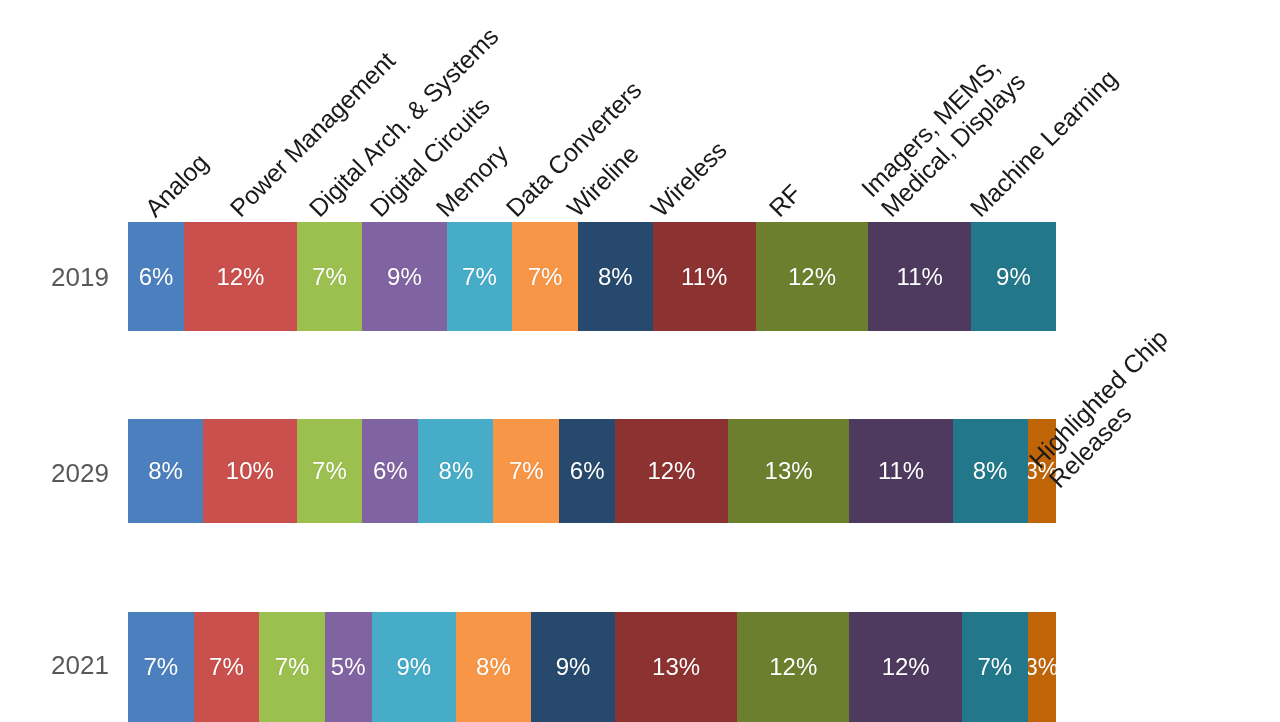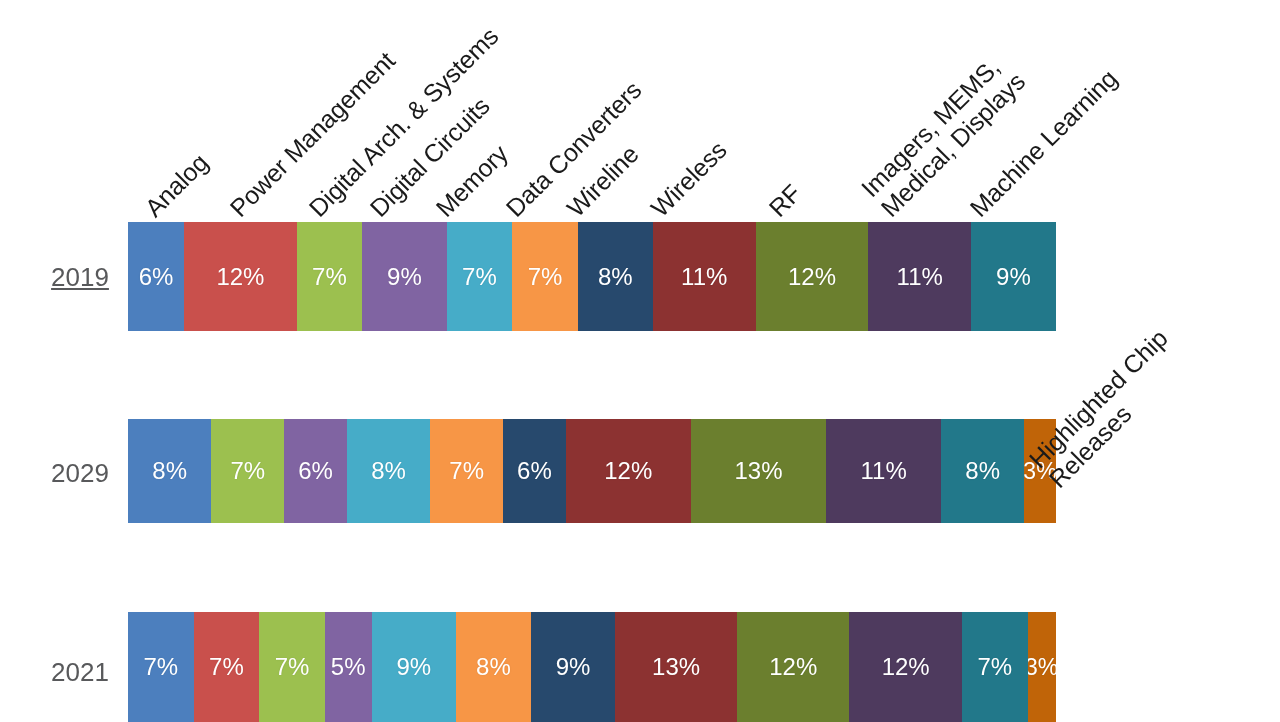--- a/index.html
+++ b/index.html
@@ -102,21 +102,21 @@
       <div class="cat-label" style="left: 449.95px;"><span>Memory</span></div>
       <div class="cat-label" style="left: 520.225px;"><span>Data Converters</span></div>
       <div class="cat-label" style="left: 581.13px;"><span>Wireline</span></div>
       <div class="cat-label" style="left: 665.46px;"><span>Wireless</span></div>
       <div class="cat-label" style="left: 782.585px;"><span>RF</span></div>
       <div class="cat-label" style="left: 895.025px;"><span>Imagers, MEMS,</span><span class="l2">Medical, Displays</span></div>
       <div class="cat-label" style="left: 984.04px;"><span>Machine Learning</span></div>
     </div>
 
   <div id="rows">
-      <div class="row-year" style="top: 262px; text-decoration: underline;">2019</div>
+      <div class="row-year" style="top: 262px;">2019</div>
       <div class="bar" style="top: 222px; height: 109px; width: 927.63px;">
         <div class="seg" style="flex: 6 0 0px; background: rgb(76, 127, 190);">
           <span class="seg-label">6%</span>
         </div>
         <div class="seg" style="flex: 12 0 0px; background: rgb(201, 80, 76);">
           <span class="seg-label">12%</span>
         </div>
         <div class="seg" style="flex: 7 0 0px; background: rgb(156, 192, 79);">
           <span class="seg-label">7%</span>
         </div>
@@ -143,20 +143,23 @@
         </div>
         <div class="seg" style="flex: 9 0 0px; background: rgb(34, 120, 138);">
           <span class="seg-label">9%</span>
         </div>
       </div>
       <div class="row-year" style="top: 458px;">2029</div>
       <div class="bar" style="top: 419px; height: 104px; width: 927.63px;">
         <div class="seg" style="flex: 8 0 0px; background: rgb(76, 127, 190);">
           <span class="seg-label">8%</span>
         </div>
+        <div class="seg" style="flex: 10 0 0px; background: rgb(201, 80, 76);">
+          <span class="seg-label">10%</span>
+        </div>
         <div class="seg" style="flex: 7 0 0px; background: rgb(156, 192, 79);">
           <span class="seg-label">7%</span>
         </div>
         <div class="seg" style="flex: 6 0 0px; background: rgb(128, 100, 162);">
           <span class="seg-label">6%</span>
         </div>
         <div class="seg" style="flex: 8 0 0px; background: rgb(70, 172, 200);">
           <span class="seg-label">8%</span>
         </div>
         <div class="seg" style="flex: 7 0 0px; background: rgb(247, 150, 70);">
@@ -174,21 +177,21 @@
         <div class="seg" style="flex: 11 0 0px; background: rgb(78, 58, 94);">
           <span class="seg-label">11%</span>
         </div>
         <div class="seg" style="flex: 8 0 0px; background: rgb(34, 120, 138);">
           <span class="seg-label">8%</span>
         </div>
         <div class="seg small" style="flex: 3 0 0px; background: rgb(192, 100, 8);">
           <span class="seg-label">3%</span>
         </div>
       </div>
-      <div class="row-year" style="top: 650px; margin-top: 7px;">2021</div>
+      <div class="row-year" style="top: 650px;">2021</div>
       <div class="bar" style="top: 612px; height: 110px; width: 927.63px;">
         <div class="seg" style="flex: 7 0 0px; background: rgb(76, 127, 190);">
           <span class="seg-label">7%</span>
         </div>
         <div class="seg" style="flex: 7 0 0px; background: rgb(201, 80, 76);">
           <span class="seg-label">7%</span>
         </div>
         <div class="seg" style="flex: 7 0 0px; background: rgb(156, 192, 79);">
           <span class="seg-label">7%</span>
         </div>

